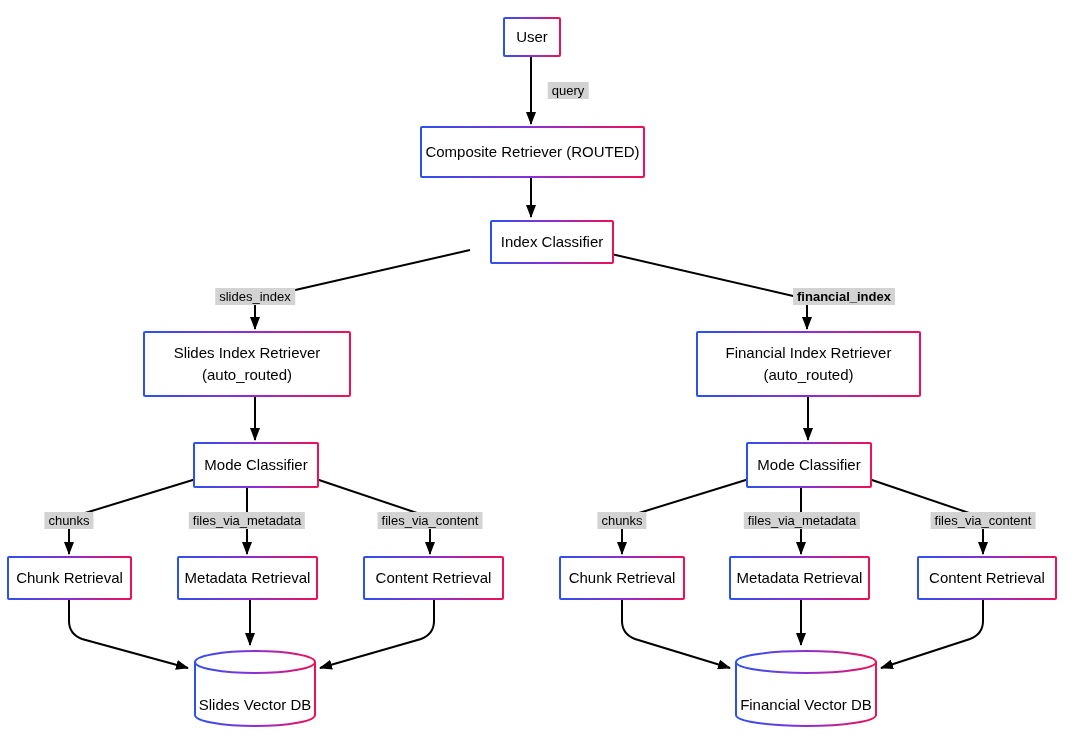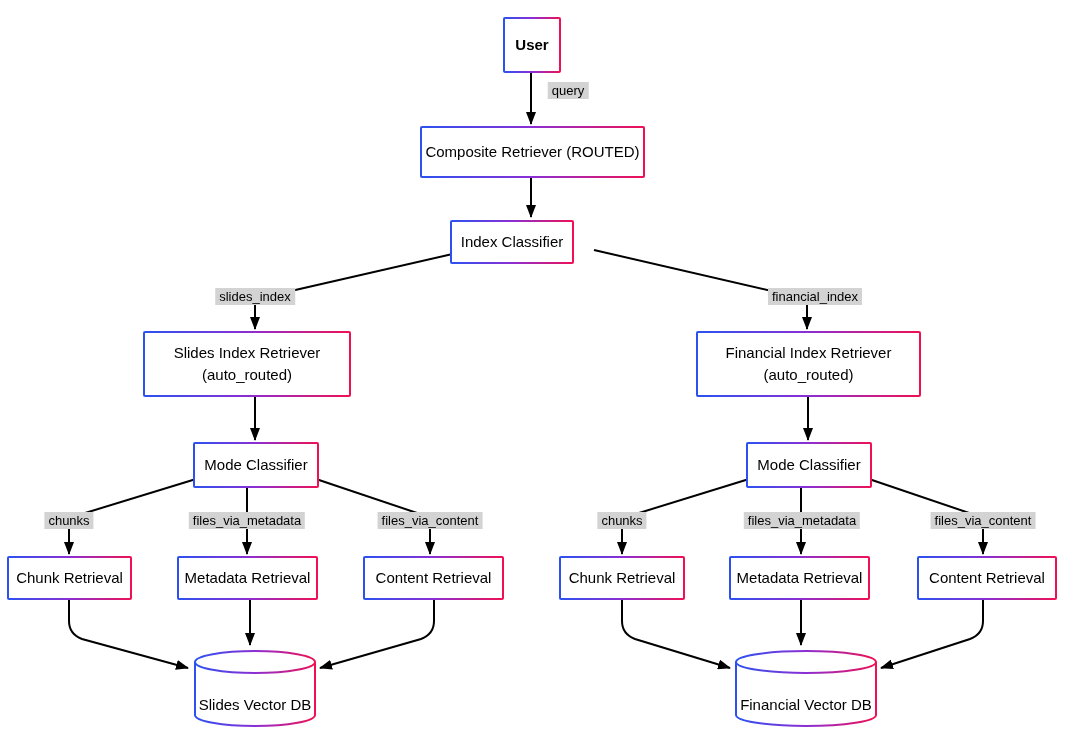--- a/index.html
+++ b/index.html
@@ -83,29 +83,29 @@
       <path d="M983,529 L983,554" marker-end="url(#arrow)"></path>
       <path d="M69,600 L69,621 Q69,634 82,639 L188,668" marker-end="url(#arrow)"></path>
       <path d="M250,600 L250,645" marker-end="url(#arrow)"></path>
       <path d="M434,600 L434,621 Q434,634 421,639 L320,668" marker-end="url(#arrow)"></path>
       <path d="M622,600 L622,621 Q622,634 635,639 L730,668" marker-end="url(#arrow)"></path>
       <path d="M801,600 L801,645" marker-end="url(#arrow)"></path>
       <path d="M983,600 L983,621 Q983,634 970,639 L881,668" marker-end="url(#arrow)"></path>
     </g>
   </svg>
 
-  <div class="node" style="left:503px;top:17px;width:58px;height:56px;font-weight:bold;">
+  <div class="node" style="left:503px;top:17px;width:58px;height:40px;">
     <span>User</span>
   </div>
 
   <div class="node" style="left:420px;top:126px;width:225px;height:52px;">
     <span>Composite Retriever (ROUTED)</span>
   </div>
 
-  <div class="node" style="left:450px;top:220px;width:124px;height:44px;">
+  <div class="node" style="left:490px;top:220px;width:124px;height:44px;">
     <span>Index Classifier</span>
   </div>
 
   <div class="node" style="left:143px;top:331px;width:208px;height:66px;">
     <span>Slides Index Retriever</span>
     <span>(auto_routed)</span>
   </div>
 
   <div class="node" style="left:696px;top:331px;width:225px;height:66px;">
     <span>Financial Index Retriever</span>
@@ -169,21 +169,21 @@
         </linearGradient>
       </defs>
       <path d="M2,13 L2,66 A70,11 0 0 0 142,66 L142,13" fill="#ffffff" stroke="url(#cylGradR)" stroke-width="2"></path>
       <ellipse cx="72" cy="13" rx="70" ry="11" fill="#ffffff" stroke="url(#cylGradR)" stroke-width="2"></ellipse>
     </svg>
     <div class="cyl-label">Financial Vector DB</div>
   </div>
 
   <div class="elabel" style="left:530px;top:82px;margin-left:38px;">query</div>
   <div class="elabel" style="left:255px;top:288px;">slides_index</div>
-  <div class="elabel" style="left:815px;top:288px;">financial_index</div>
+  <div class="elabel" style="left:844px;top:288px;font-weight:bold;">financial_index</div>
   <div class="elabel" style="left:69px;top:512px;">chunks</div>
   <div class="elabel" style="left:247px;top:512px;">files_via_metadata</div>
   <div class="elabel" style="left:430px;top:512px;">files_via_content</div>
   <div class="elabel" style="left:622px;top:512px;">chunks</div>
   <div class="elabel" style="left:802px;top:512px;">files_via_metadata</div>
   <div class="elabel" style="left:983px;top:512px;">files_via_content</div>
 
 </div>
 
 </body></html>

